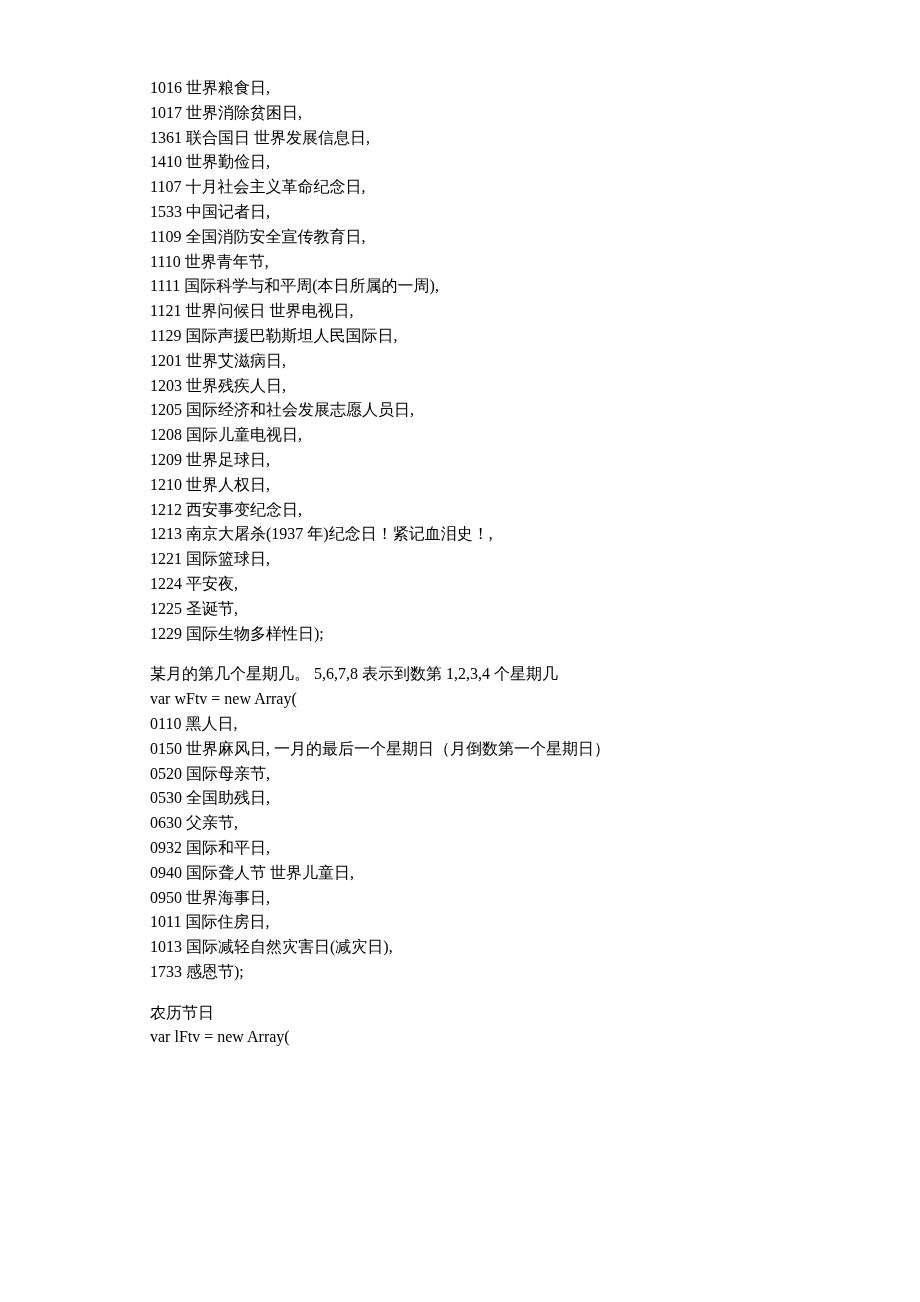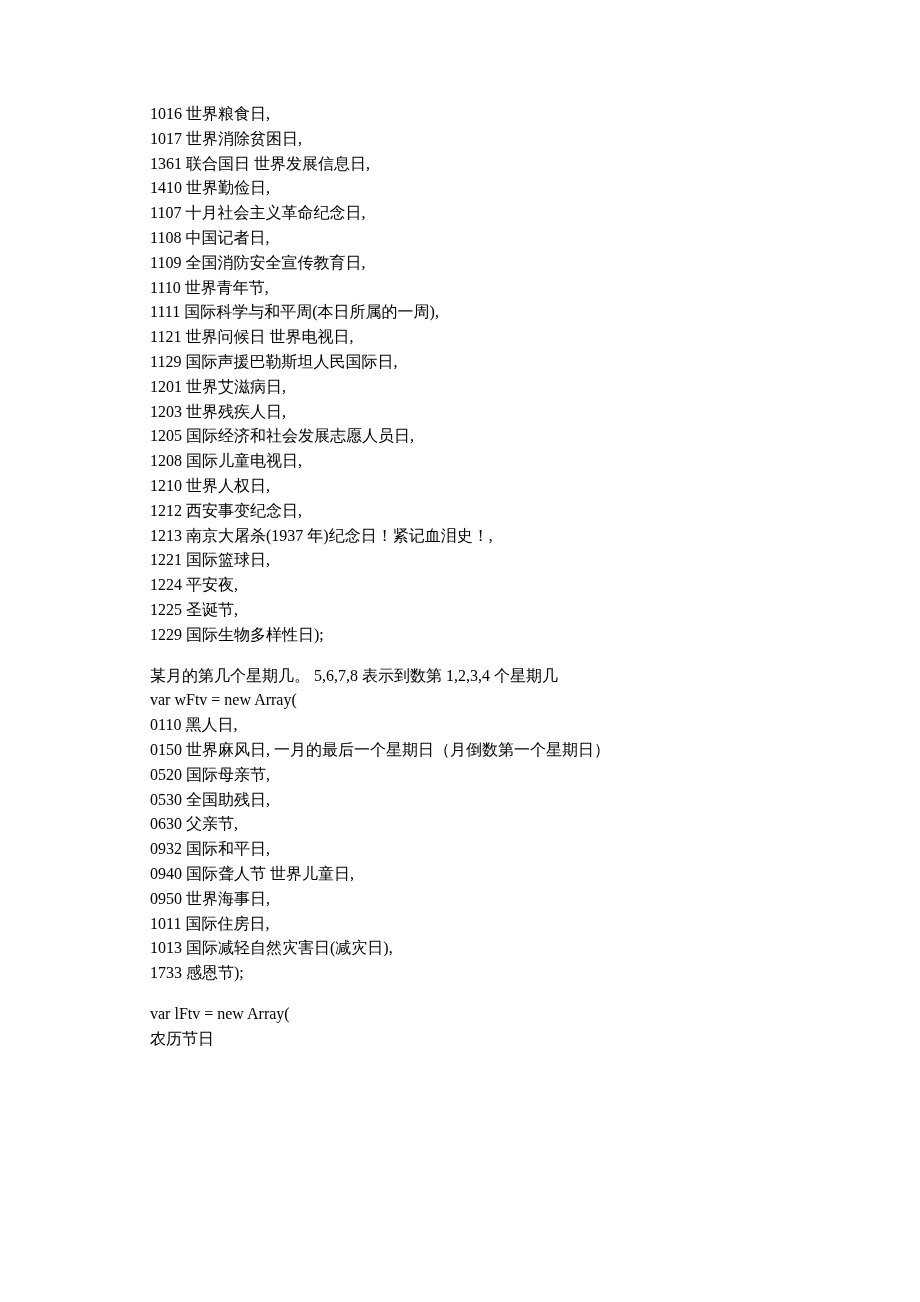--- a/index.html
+++ b/index.html
@@ -7,50 +7,51 @@
     padding: 0;
     background: #ffffff;
     font-family: "SimSun", "宋体", serif;
     font-size: 16px;
     color: #000000;
     line-height: 1.55;
   }
   .page {
     width: 920px;
     min-height: 1302px;
-    padding: 102px 150px 100px 150px;
+    padding: 76px 150px 100px 150px;
     box-sizing: border-box;
   }
   .line {
     white-space: pre;
   }
   .blank {
     height: 1em;
   }
 </style>
 </head>
 <body>
 
 <div class="page">
   <div id="content">
       <div class="line">1016 世界粮食日,</div>
       <div class="line">1017 世界消除贫困日,</div>
       <div class="line">1361 联合国日 世界发展信息日,</div>
       <div class="line">1410 世界勤俭日,</div>
       <div class="line">1107 十月社会主义革命纪念日,</div>
-      <div class="line">1108 中国记者日,</div>
+      <div class="line">1533 中国记者日,</div>
       <div class="line">1109 全国消防安全宣传教育日,</div>
       <div class="line">1110 世界青年节,</div>
       <div class="line">1111 国际科学与和平周(本日所属的一周),</div>
       <div class="line">1121 世界问候日 世界电视日,</div>
       <div class="line">1129 国际声援巴勒斯坦人民国际日,</div>
       <div class="line">1201 世界艾滋病日,</div>
       <div class="line">1203 世界残疾人日,</div>
       <div class="line">1205 国际经济和社会发展志愿人员日,</div>
       <div class="line">1208 国际儿童电视日,</div>
+      <div class="line">1209 世界足球日,</div>
       <div class="line">1210 世界人权日,</div>
       <div class="line">1212 西安事变纪念日,</div>
       <div class="line">1213 南京大屠杀(1937 年)纪念日！紧记血泪史！,</div>
       <div class="line">1221 国际篮球日,</div>
       <div class="line">1224 平安夜,</div>
       <div class="line">1225 圣诞节,</div>
       <div class="line">1229 国际生物多样性日);</div>
       <div class="blank"></div>
       <div class="line">某月的第几个星期几。 5,6,7,8 表示到数第 1,2,3,4 个星期几</div>
       <div class="line">var wFtv = new Array(</div>
@@ -59,16 +60,16 @@
       <div class="line">0520 国际母亲节,</div>
       <div class="line">0530 全国助残日,</div>
       <div class="line">0630 父亲节,</div>
       <div class="line">0932 国际和平日,</div>
       <div class="line">0940 国际聋人节 世界儿童日,</div>
       <div class="line">0950 世界海事日,</div>
       <div class="line">1011 国际住房日,</div>
       <div class="line">1013 国际减轻自然灾害日(减灾日),</div>
       <div class="line">1733 感恩节);</div>
       <div class="blank"></div>
+      <div class="line">农历节日</div>
       <div class="line">var lFtv = new Array(</div>
-      <div class="line">农历节日</div>
     </div>
 </div>
 
 </body></html>

